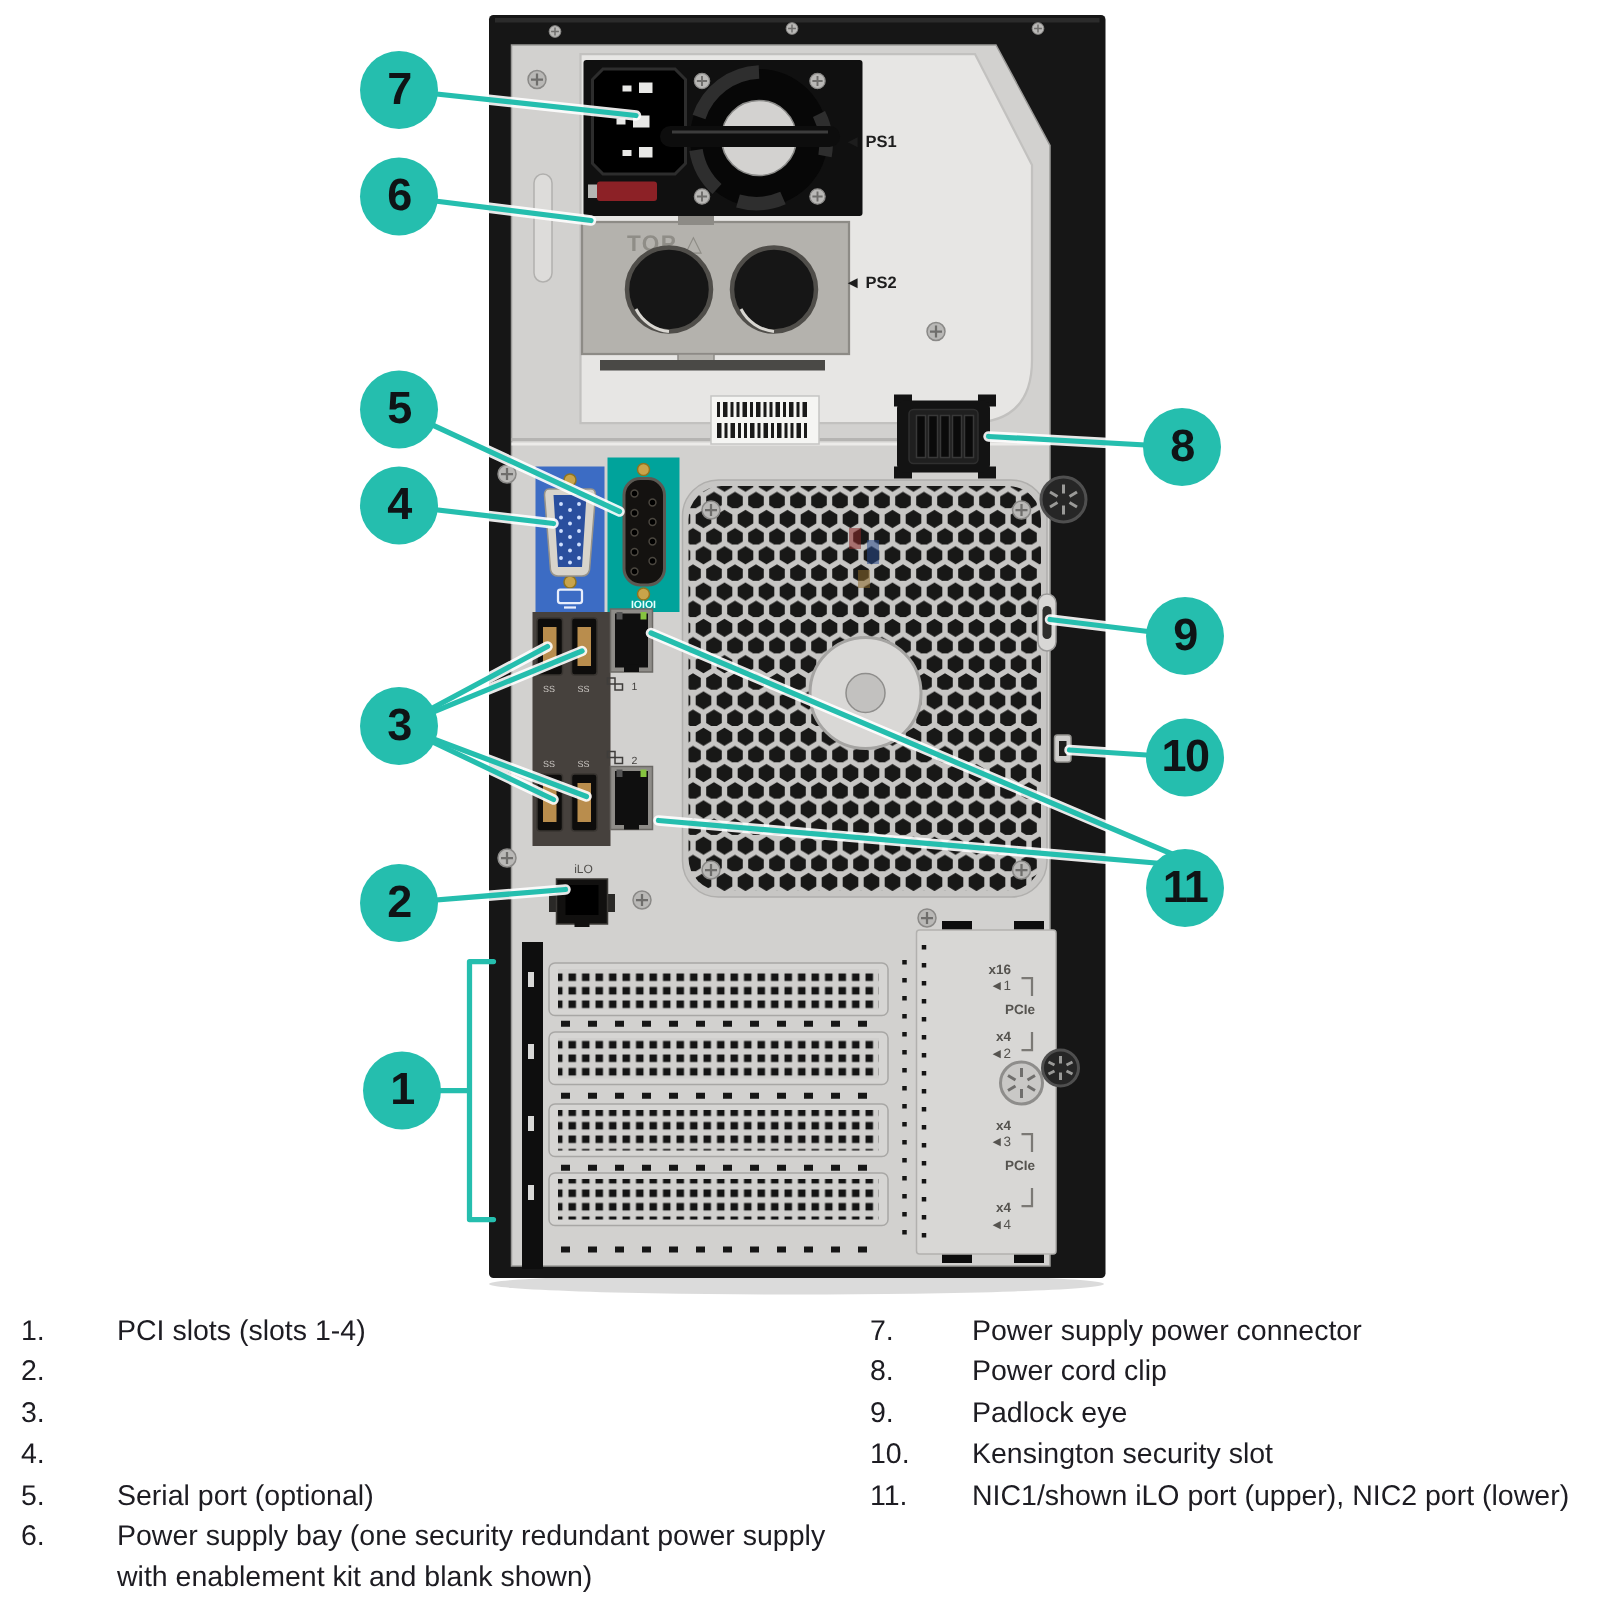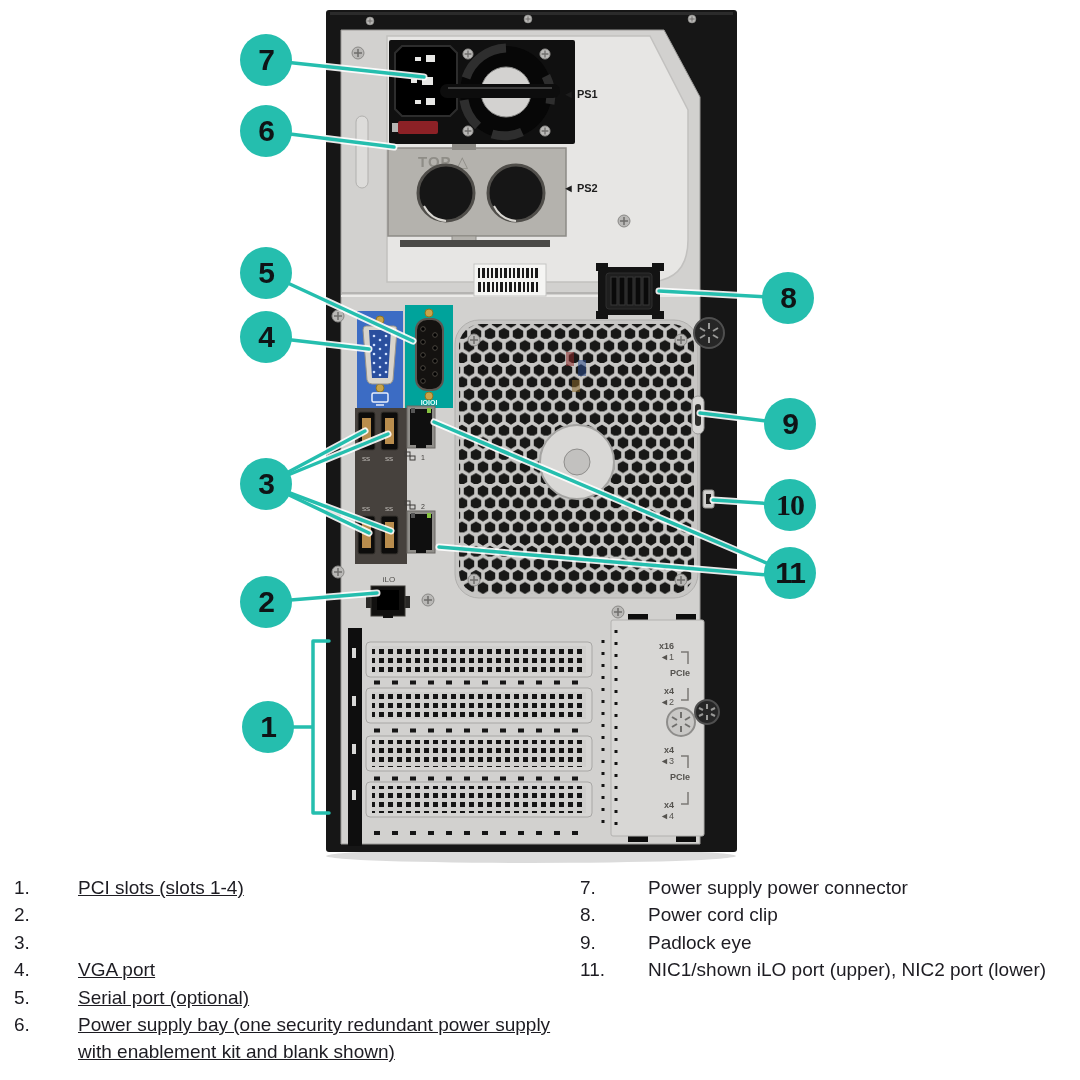--- a/index.html
+++ b/index.html
@@ -6,27 +6,27 @@
   .canvas{position:relative;width:1080px;height:1080px;background:#ffffff;overflow:hidden;
           font-family:"Liberation Sans","DejaVu Sans",sans-serif;}
   .fig{position:absolute;left:0;top:0;width:1080px;height:868px;}
   svg text{font-family:"Liberation Sans","DejaVu Sans",sans-serif;}
   .callout{position:absolute;width:52px;height:52px;border-radius:50%;background:#25beae;
            display:flex;align-items:center;justify-content:center;
            font-size:30px;font-weight:bold;color:#0f1416;letter-spacing:-1px;}
   .c1{left:242px;top:701px;} .c2{left:240px;top:576px;} .c3{left:240px;top:458px;}
   .c4{left:240px;top:311px;} .c5{left:240px;top:247px;} .c6{left:240px;top:105px;}
   .c7{left:240px;top:34px;}  .c8{left:762px;top:272px;} .c9{left:764px;top:398px;}
-  .c10{left:764px;top:479px;font-family:Liberation Serif, serif;} .c11{left:764px;top:547px;text-align:right;}
+  .c10{left:764px;top:479px;} .c11{left:764px;top:566px;text-align:right;}
   .legend{position:absolute;top:874px;left:0;width:1080px;font-size:19px;color:#1d1c22;}
   .lcol{position:absolute;left:0;top:0;}
   .rcol{position:absolute;left:580px;top:0;}
   .lrow{display:flex;align-items:flex-start;line-height:27.4px;}
   .lrow .num{display:inline-block;width:64px;padding-left:14px;flex:0 0 auto;}
-  .lcol .txt{width:495px;text-decoration:underline;}
+  .lcol .txt{width:495px;}
   .rcol .num{width:68px;padding-left:0;}
   .rcol .txt{white-space:nowrap;}
 </style>
 </head>
 <body>
 
 <div class="canvas">
 
   <svg class="fig" viewBox="0 0 1080 868" width="1080" height="868">
     <defs>
@@ -412,21 +412,20 @@
           <span class="txt">PCI slots (slots 1-4)</span>
         </div>
       <div class="lrow">
           <span class="num">2.</span>
         </div>
       <div class="lrow">
           <span class="num">3.</span>
         </div>
       <div class="lrow">
           <span class="num">4.</span>
-          <span class="txt">VGA port</span>
         </div>
       <div class="lrow">
           <span class="num">5.</span>
           <span class="txt">Serial port (optional)</span>
         </div>
       <div class="lrow">
           <span class="num">6.</span>
           <span class="txt">Power supply bay (one security redundant power supply with enablement kit and blank shown)</span>
         </div>
     </div>
@@ -435,20 +434,24 @@
           <span class="num">7.</span>
           <span class="txt">Power supply power connector</span>
         </div>
       <div class="lrow">
           <span class="num">8.</span>
           <span class="txt">Power cord clip</span>
         </div>
       <div class="lrow">
           <span class="num">9.</span>
           <span class="txt">Padlock eye</span>
+        </div>
+      <div class="lrow">
+          <span class="num">10.</span>
+          <span class="txt">Kensington security slot</span>
         </div>
       <div class="lrow">
           <span class="num">11.</span>
           <span class="txt">NIC1/shown iLO port (upper), NIC2 port (lower)</span>
         </div>
     </div>
   </div>
 </div>
 
 </body></html>

